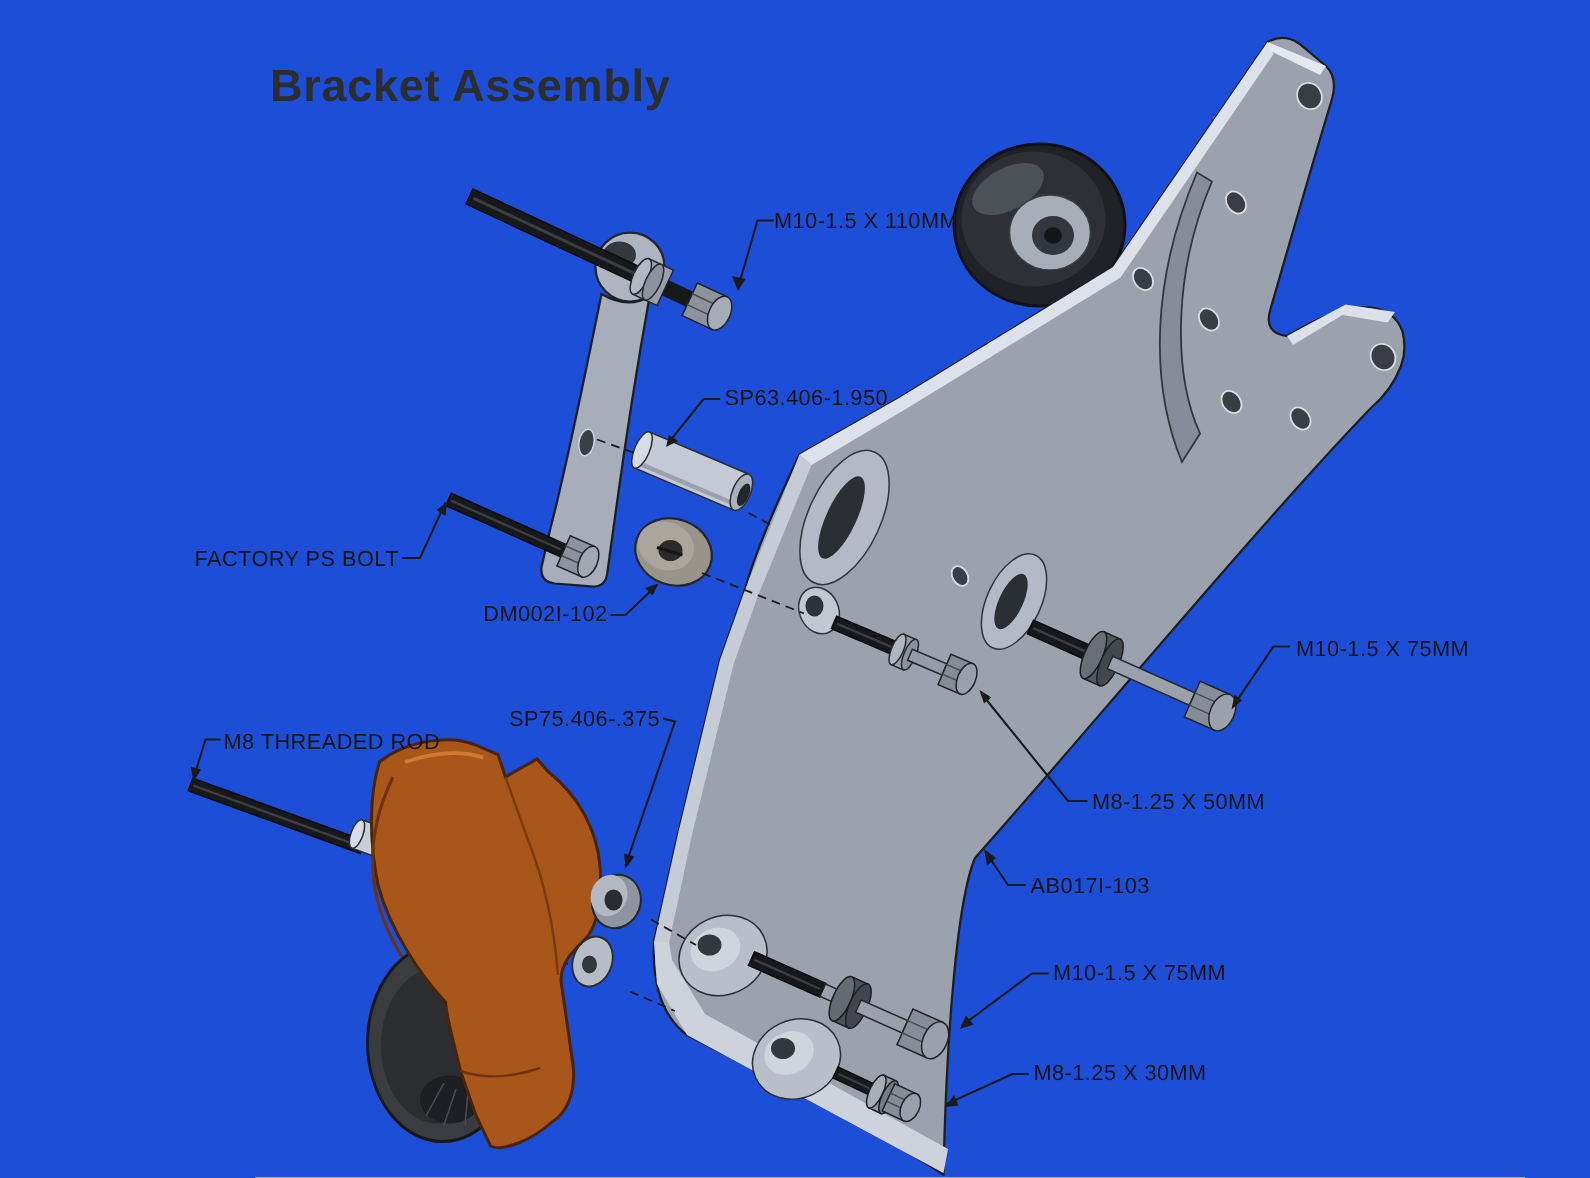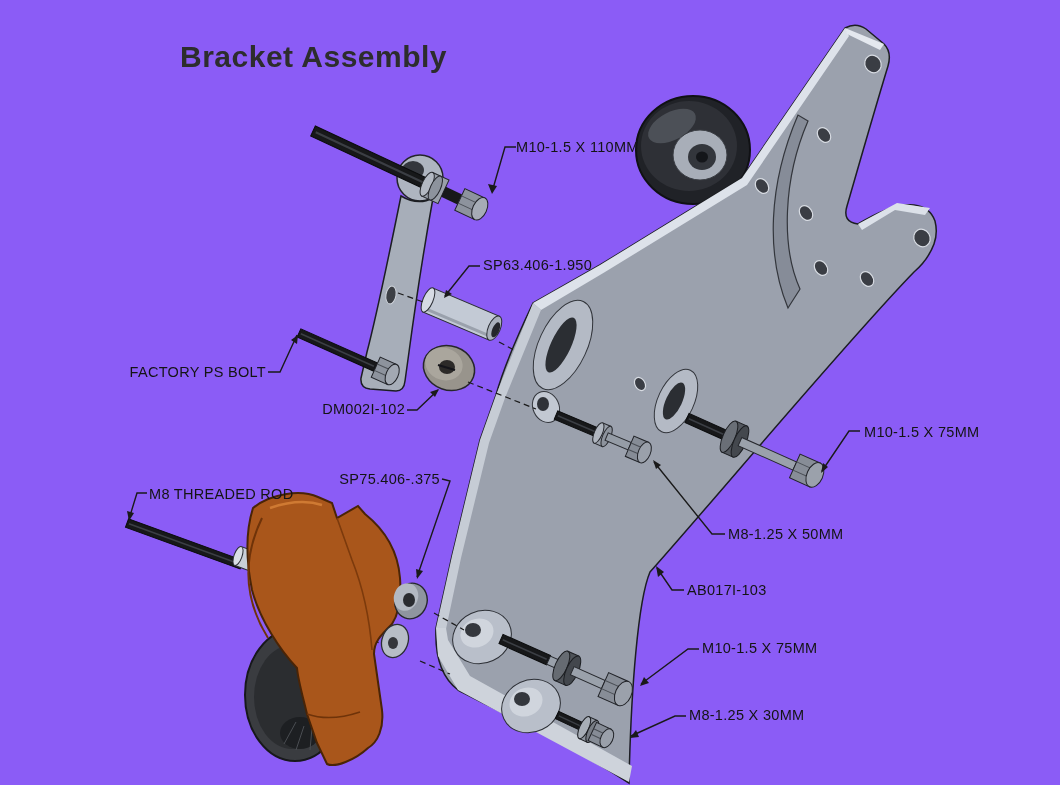--- a/index.html
+++ b/index.html
@@ -1,16 +1,16 @@
 <!DOCTYPE html>
 <html><head>
 <meta charset="utf-8">
 <style>
   html,body{margin:0;padding:0;background:#ffffff;}
-  .stage{position:relative;width:1060px;height:785px;background:#8b5cf6;overflow:hidden;
+  .stage{position:relative;width:1060px;height:785px;background:#1d4ed8;overflow:hidden;
          font-family:"Liberation Sans",sans-serif;}
   svg{display:block;}
   .title{font-family:"Liberation Sans",sans-serif;font-weight:bold;font-size:30px;fill:#2d2d2d;letter-spacing:.5px;}
   .callout{font-family:"Liberation Sans",sans-serif;font-size:14.5px;fill:#141414;letter-spacing:.3px;}
   .leader{stroke:#1a1a1a;stroke-width:1.4;fill:none;}
   .dashline{stroke:#1a1a1a;stroke-width:1.2;fill:none;stroke-dasharray:6 4;}
   .edge{stroke:#1c1e22;stroke-width:1.5;}
 </style>
 </head>
 <body>

